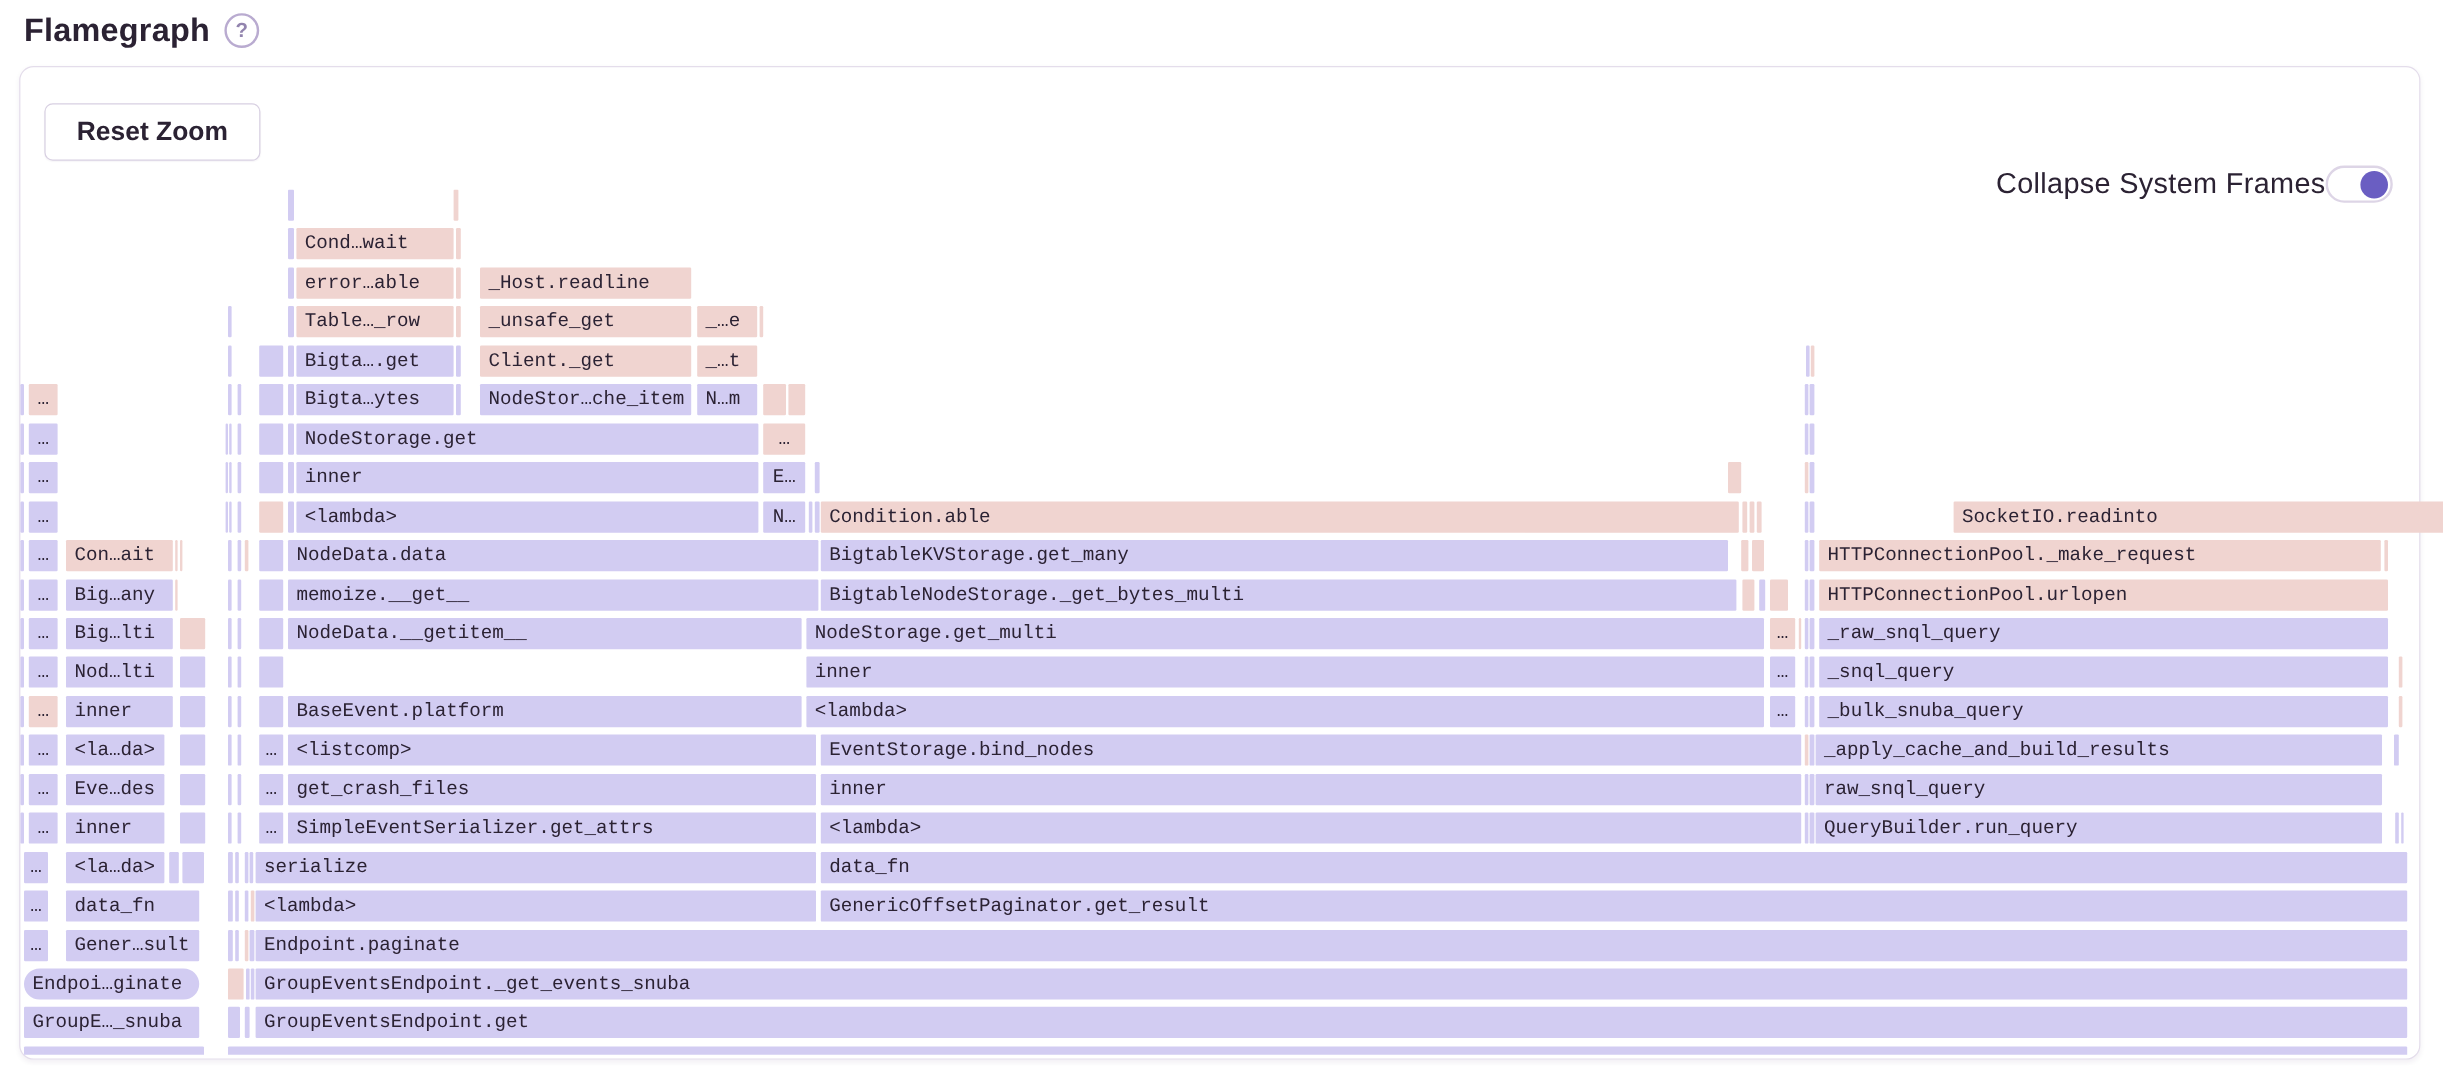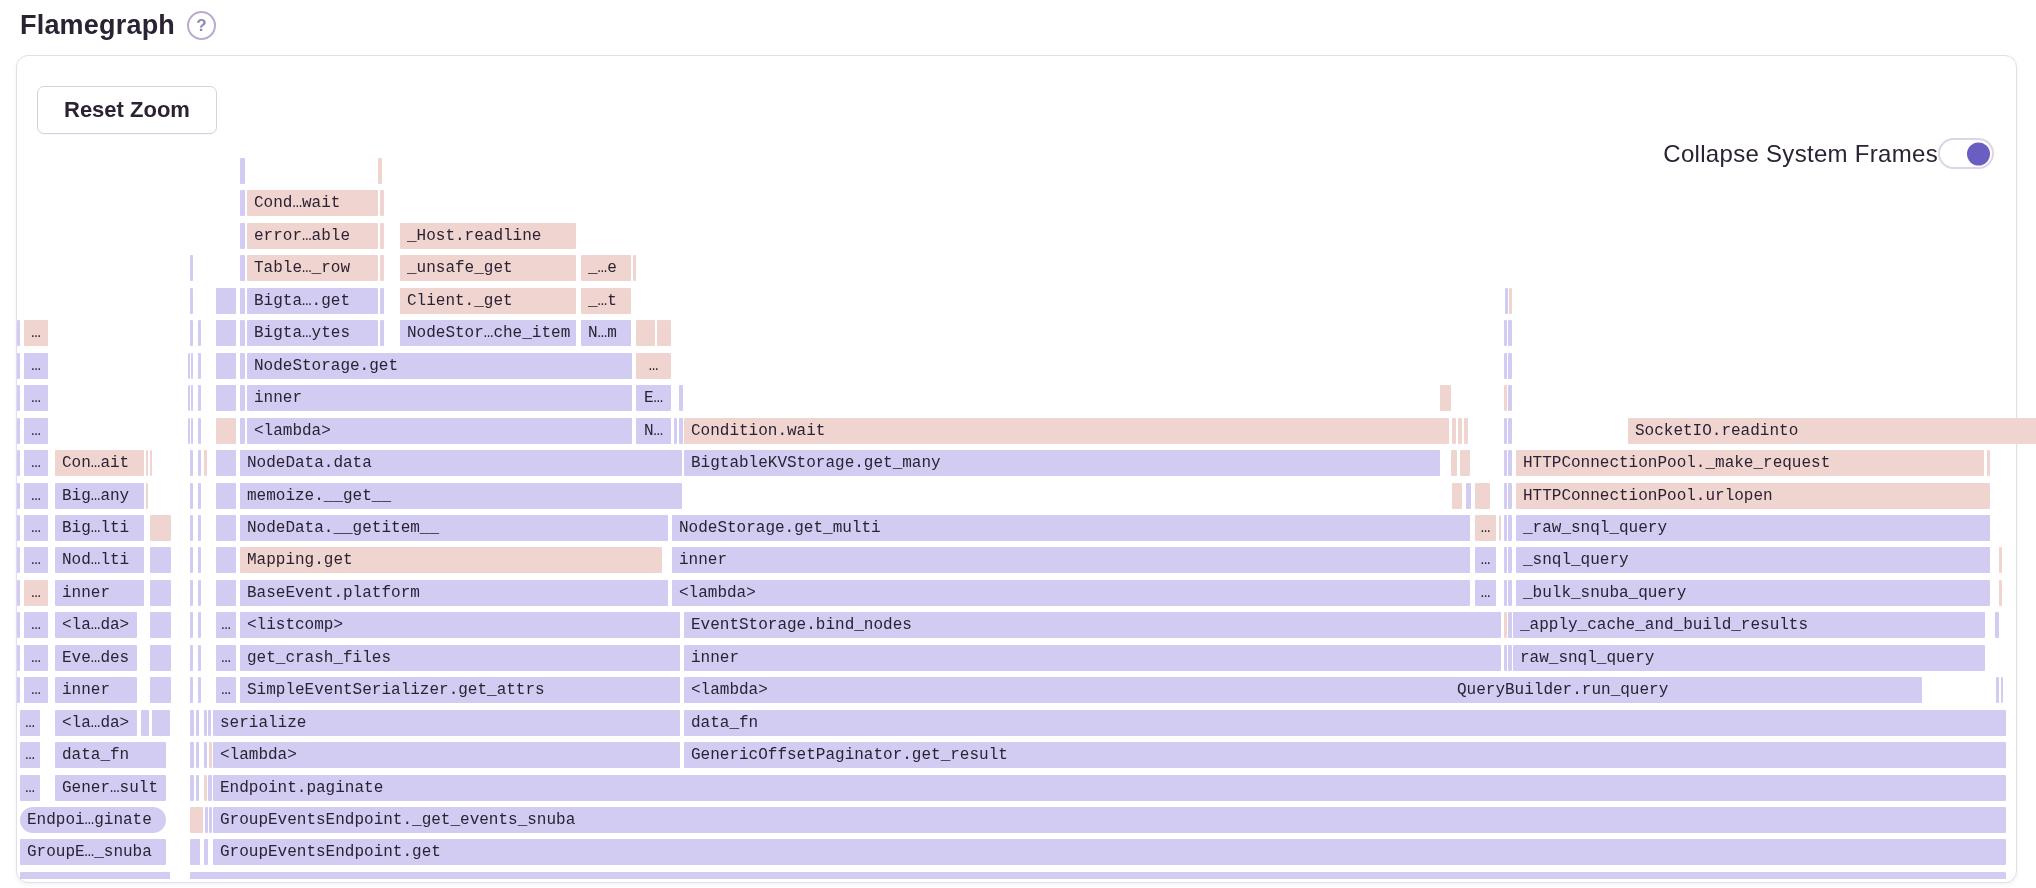--- a/index.html
+++ b/index.html
@@ -201,21 +201,21 @@
       <div class="frame app" style="left: 240px; width: 5px;"></div>
       <div class="frame app" style="left: 247px; width: 385px;">
         <span>&lt;lambda&gt;</span>
       </div>
       <div class="frame app center" style="left: 636px; width: 35px;">
         <span>N…</span>
       </div>
       <div class="frame app" style="left: 674px; width: 3px;"></div>
       <div class="frame app" style="left: 679px; width: 4px;"></div>
       <div class="frame sys" style="left: 684px; width: 765px;">
-        <span>Condition.wait</span>
+        <span>Condition.able</span>
       </div>
       <div class="frame sys" style="left: 1452px; width: 4px;"></div>
       <div class="frame sys" style="left: 1458px; width: 4px;"></div>
       <div class="frame sys" style="left: 1464px; width: 4px;"></div>
       <div class="frame app" style="left: 1504px; width: 3px;"></div>
       <div class="frame app" style="left: 1508px; width: 4px;"></div>
       <div class="frame sys" style="left: 1600px; width: 468px; margin-left: 28px;">
         <span>SocketIO.readinto</span>
       </div>
     </div>
@@ -256,20 +256,23 @@
       <div class="frame app" style="left: 55px; width: 89px;">
         <span>Big…any</span>
       </div>
       <div class="frame sys" style="left: 146px; width: 2px;"></div>
       <div class="frame app" style="left: 190px; width: 3px;"></div>
       <div class="frame app" style="left: 198px; width: 3px;"></div>
       <div class="frame app" style="left: 216px; width: 20px;"></div>
       <div class="frame app" style="left: 240px; width: 442px;">
         <span>memoize.__get__</span>
       </div>
+      <div class="frame app" style="left: 684px; width: 763px;">
+        <span>BigtableNodeStorage._get_bytes_multi</span>
+      </div>
       <div class="frame sys" style="left: 1452px; width: 10px;"></div>
       <div class="frame app" style="left: 1466px; width: 5px;"></div>
       <div class="frame sys" style="left: 1475px; width: 15px;"></div>
       <div class="frame app" style="left: 1504px; width: 3px;"></div>
       <div class="frame app" style="left: 1508px; width: 4px;"></div>
       <div class="frame sys" style="left: 1516px; width: 474px;">
         <span>HTTPConnectionPool.urlopen</span>
       </div>
     </div>
     <div class="frow" style="top: 356.95px;">
@@ -305,23 +308,20 @@
       <div class="frame app center" style="left: 24px; width: 24px;">
         <span>…</span>
       </div>
       <div class="frame app" style="left: 55px; width: 89px;">
         <span>Nod…lti</span>
       </div>
       <div class="frame app" style="left: 150px; width: 21px;"></div>
       <div class="frame app" style="left: 190px; width: 3px;"></div>
       <div class="frame app" style="left: 198px; width: 3px;"></div>
       <div class="frame app" style="left: 216px; width: 20px;"></div>
-      <div class="frame sys" style="left: 240px; width: 422px;">
-        <span>Mapping.get</span>
-      </div>
       <div class="frame app" style="left: 672px; width: 798px;">
         <span>inner</span>
       </div>
       <div class="frame app center" style="left: 1475px; width: 21px;">
         <span>…</span>
       </div>
       <div class="frame app" style="left: 1504px; width: 3px;"></div>
       <div class="frame app" style="left: 1508px; width: 4px;"></div>
       <div class="frame app" style="left: 1516px; width: 474px;">
         <span>_snql_query</span>
@@ -424,21 +424,21 @@
         <span>…</span>
       </div>
       <div class="frame app" style="left: 240px; width: 440px;">
         <span>SimpleEventSerializer.get_attrs</span>
       </div>
       <div class="frame app" style="left: 684px; width: 817px;">
         <span>&lt;lambda&gt;</span>
       </div>
       <div class="frame app" style="left: 1504px; width: 3px;"></div>
       <div class="frame app" style="left: 1508px; width: 4px;"></div>
-      <div class="frame app" style="left: 1450px; width: 472px;">
+      <div class="frame app" style="left: 1513px; width: 472px;">
         <span>QueryBuilder.run_query</span>
       </div>
       <div class="frame app" style="left: 1996px; width: 3px;"></div>
       <div class="frame app" style="left: 2001px; width: 2px;"></div>
     </div>
     <div class="frow" style="top: 551.65px;">
       <div class="frame app center" style="left: 20px; width: 20px;">
         <span>…</span>
       </div>
       <div class="frame app" style="left: 55px; width: 82px;">

